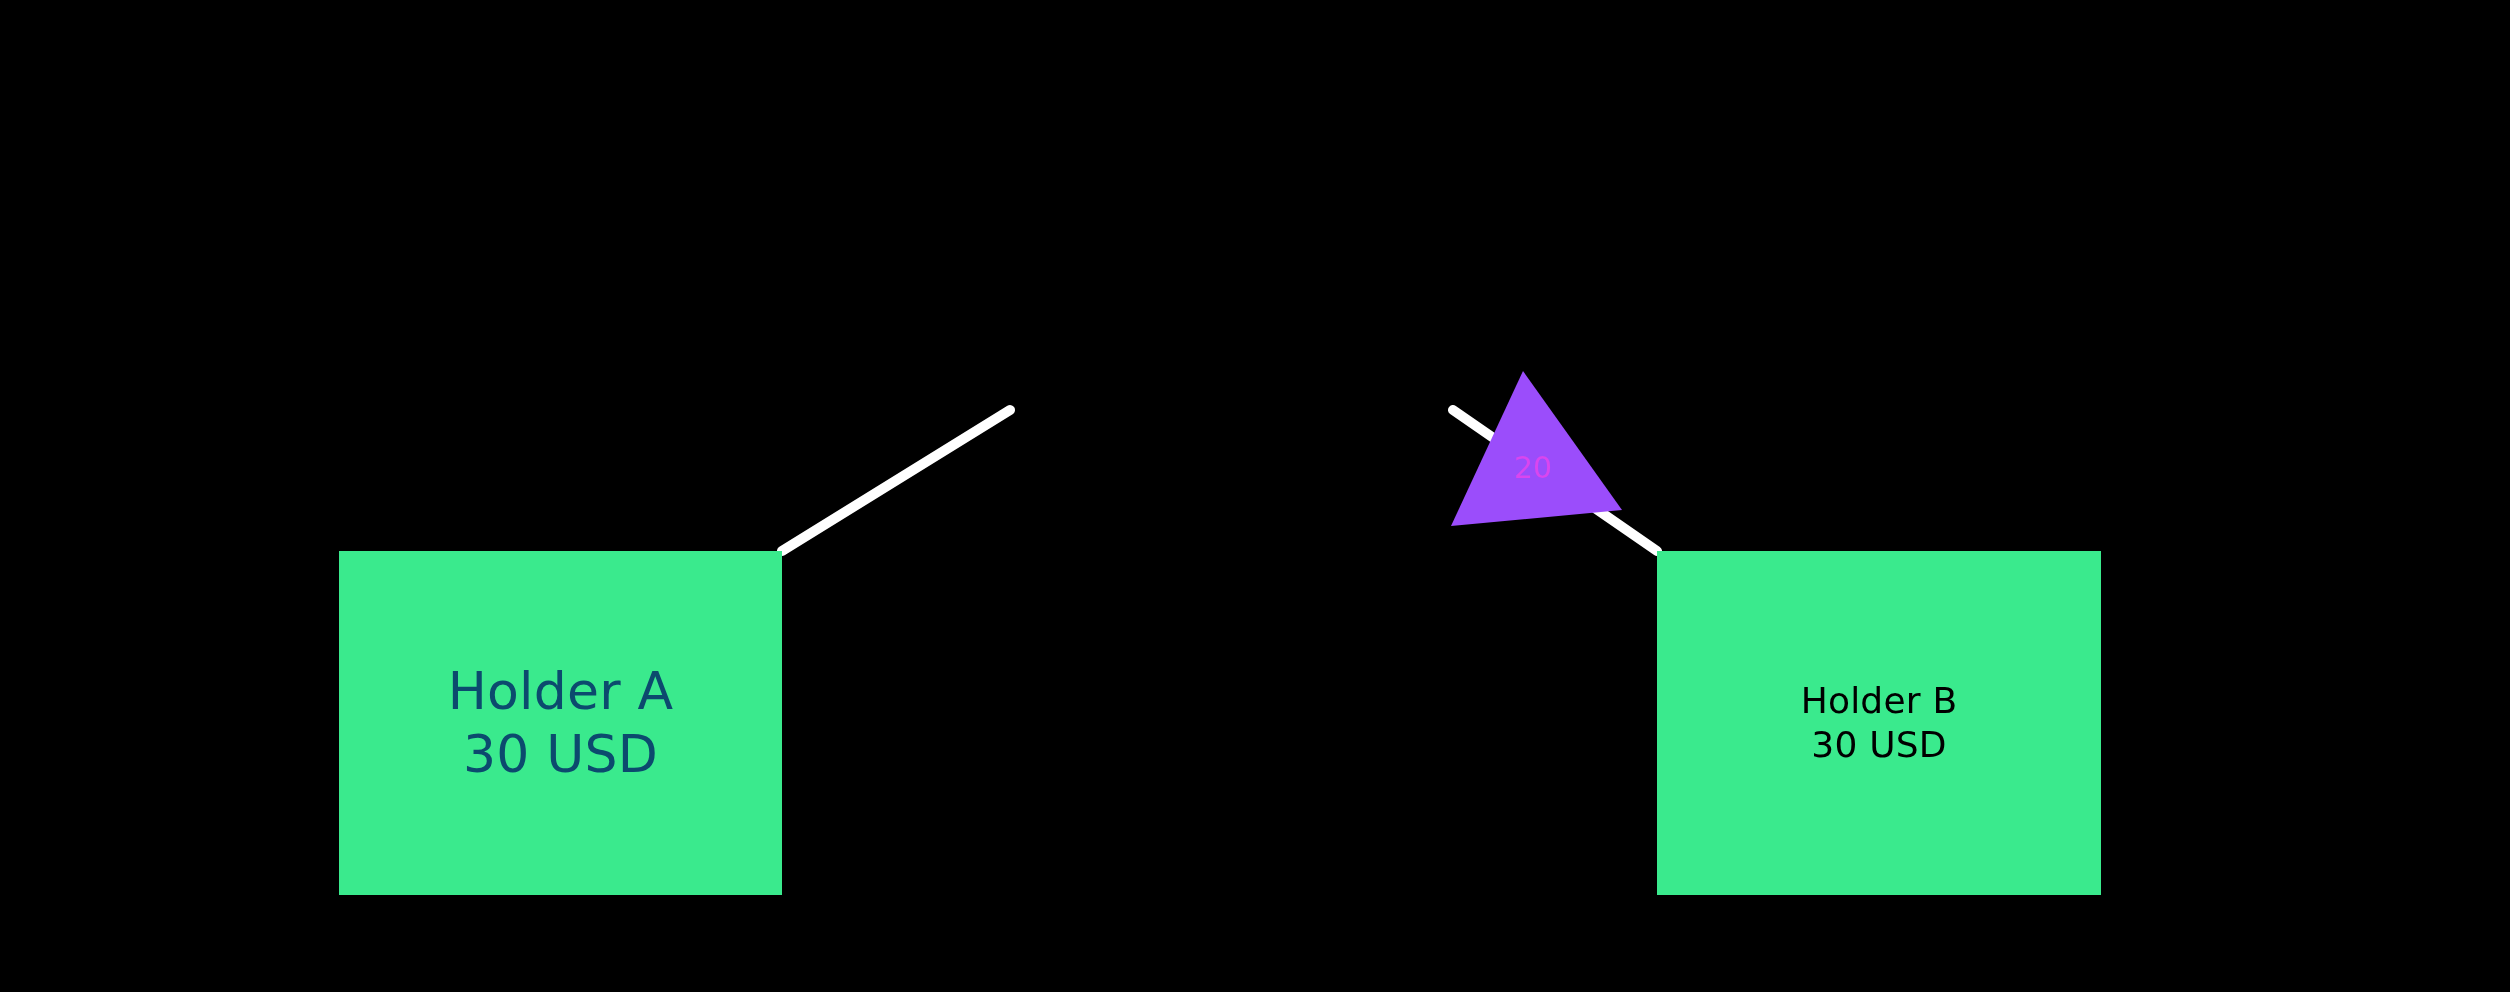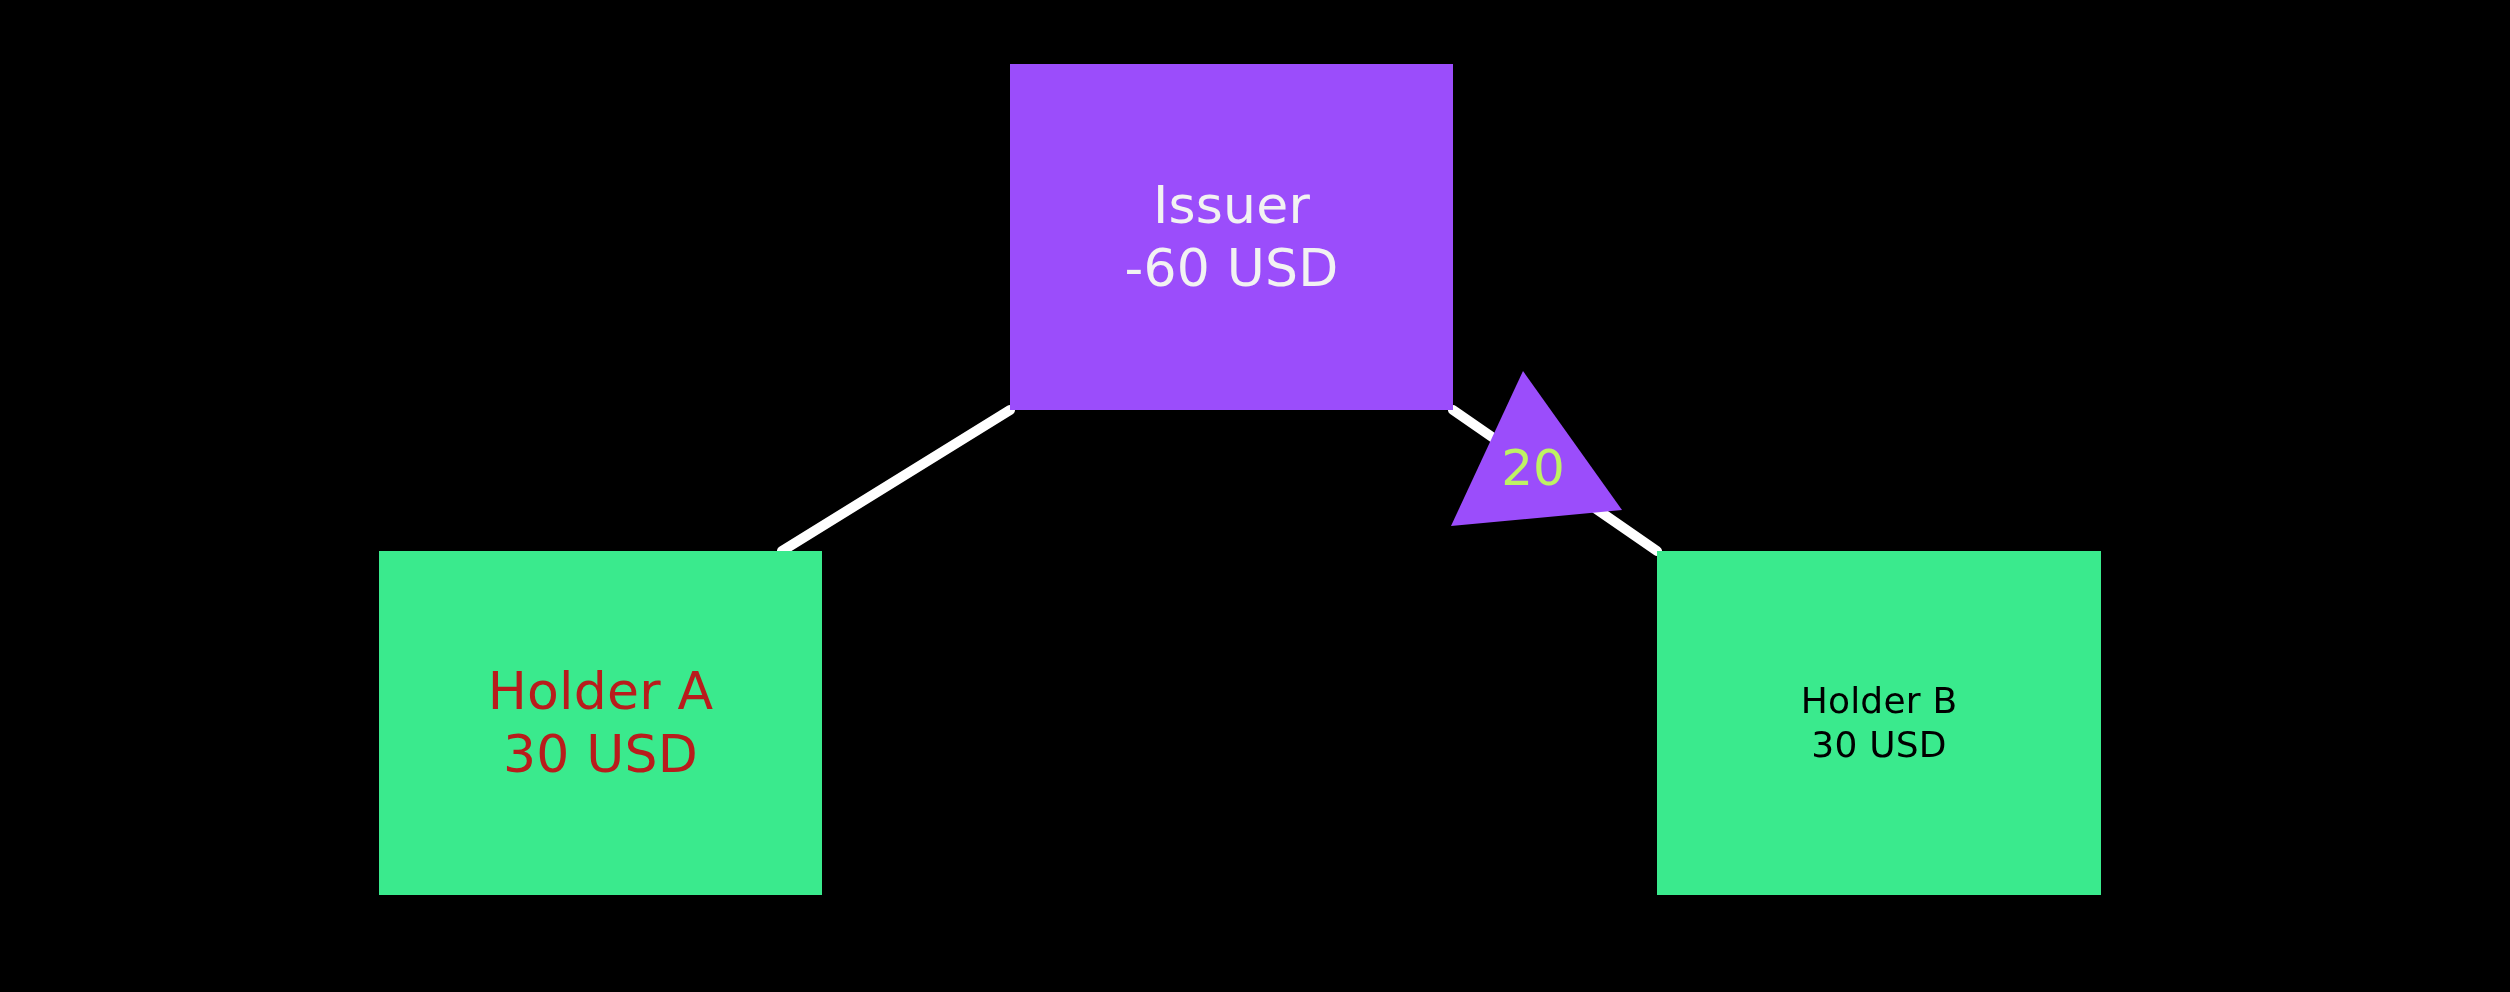--- a/index.html
+++ b/index.html
@@ -49,65 +49,60 @@
     background: #9b4dfb;
     color: #f2f2f2;
     font-size: 52px;
   }
   #node-holder-a {
     left: 339px;
     top: 551px;
     width: 443px;
     height: 344px;
     background: #3aea8d;
-    color: #b91c1c;
+    color: #0c4a6e;
     font-size: 52px;
-    margin-left: 40px;
   }
   #node-holder-b {
     left: 1657px;
     top: 551px;
     width: 444px;
     height: 344px;
     background: #3aea8d;
     color: #000000;
     font-size: 36px;
   }
   #edge-label-transfer {
     position: absolute;
     left: 1495px;
     top: 443px;
     width: 76px;
     height: 50px;
     display: flex;
     align-items: center;
     justify-content: center;
-    color: #bef264;
-    font-size: 50px;
+    color: #d946ef;
+    font-size: 30px;
     line-height: 1;
     pointer-events: none;
   }
 </style>
 </head>
 <body>
 
 <div id="canvas">
 
   <svg id="edges" viewBox="0 0 2510 992" width="2510" height="992" xmlns="http://www.w3.org/2000/svg">
     <line x1="1010" y1="410" x2="782" y2="551" stroke="#ffffff" stroke-width="10" stroke-linecap="round"></line>
     <line x1="1453" y1="410" x2="1657" y2="551" stroke="#ffffff" stroke-width="10" stroke-linecap="round"></line>
     <polygon points="1523,371 1622,510 1451,526" fill="#9b4dfb"></polygon>
   </svg>
 
   <div id="edge-label-transfer">20</div>
 
-  <div class="node" id="node-issuer">
-    <span class="node-line">Issuer</span>
-    <span class="node-line">-60 USD</span>
-  </div>
 
   <div class="node" id="node-holder-a">
     <span class="node-line">Holder A</span>
     <span class="node-line">30 USD</span>
   </div>
 
   <div class="node" id="node-holder-b">
     <span class="node-line">Holder B</span>
     <span class="node-line">30 USD</span>
   </div>

